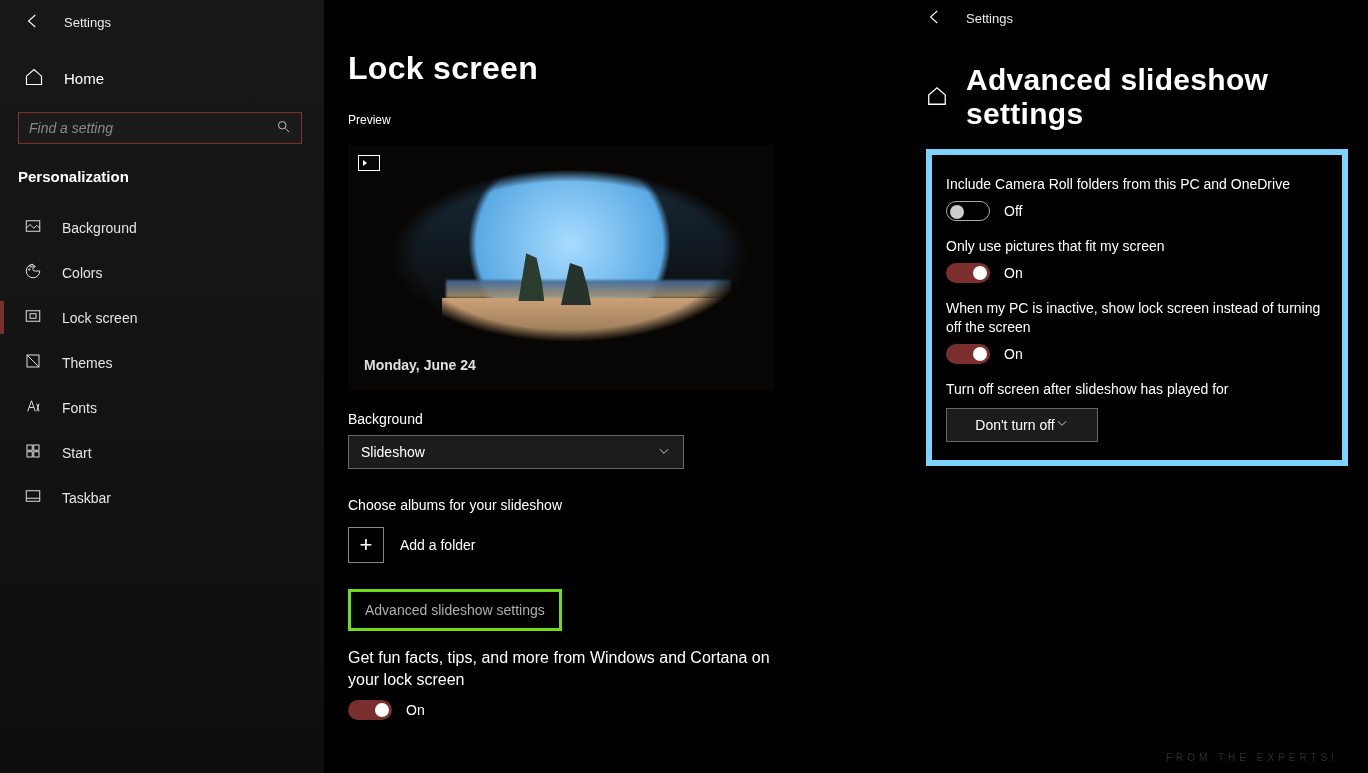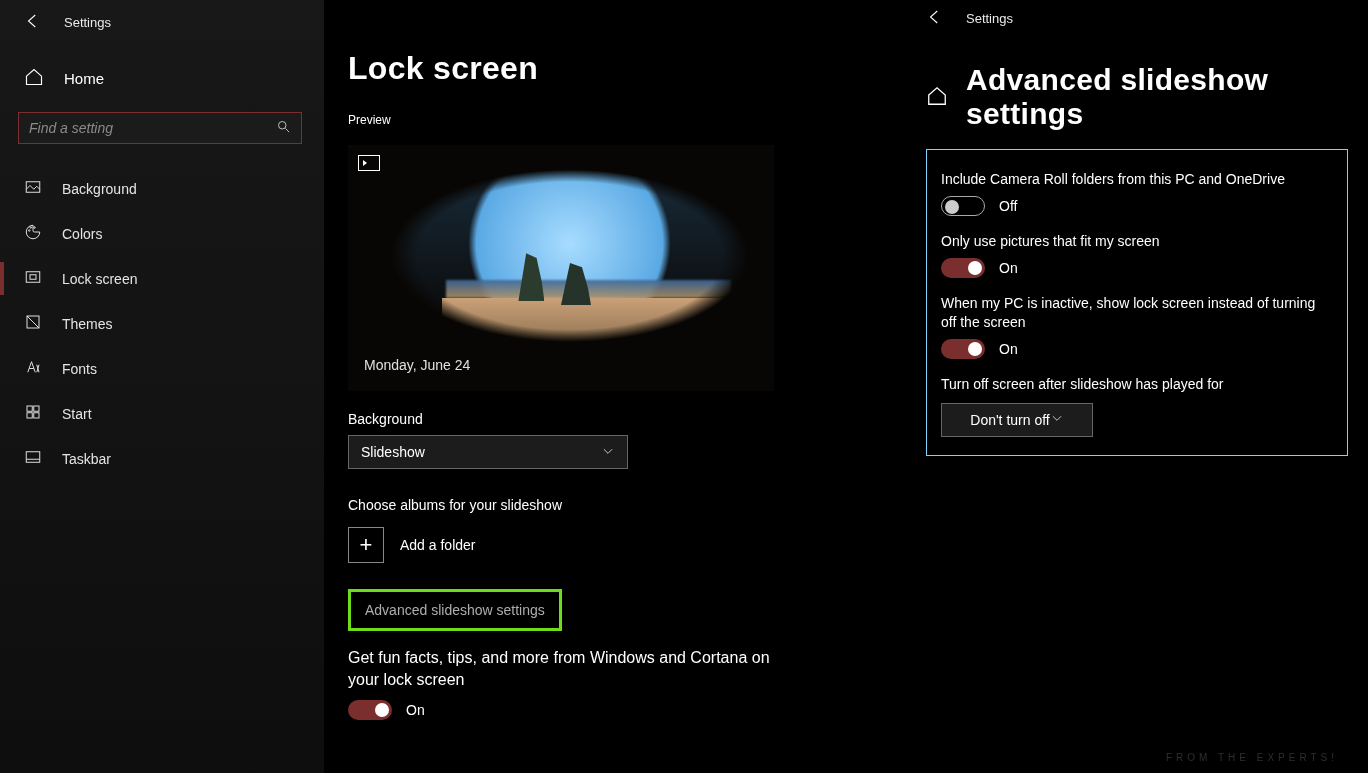--- a/index.html
+++ b/index.html
@@ -147,25 +147,25 @@
     content:""; position:absolute;
     left:4px; right:4px; top:4px; bottom:4px;
     border-left:4px solid #fff;
     border-top:3px solid transparent;
     border-bottom:3px solid transparent;
   }
   .clock{
     position:absolute; left:14px; bottom:40px;
     font-size:46px; font-weight:300; letter-spacing:1px;
   }
-  .clock-date{ position:absolute; left:16px; bottom:18px; font-size:14px; color:#e0e0e0;}
+  .clock-date{ position:absolute; left:16px; bottom:18px; font-size:14px; color:#e0e0e0;font-weight:bold;}
   .field-label{ margin-top:20px; font-size:14px; color:#fff; }
   .select-box{
     margin-top:8px;
-    width:280px;
+    width:336px;
     height:34px;
     border:1px solid #666;
     background:#1c1c1c;
     display:flex;
     align-items:center;
     justify-content:space-between;
     padding:0 12px;
     font-size:14px;
     cursor:pointer;
   }
@@ -219,21 +219,21 @@
   .right-title-row{
     display:flex;
     align-items:center;
     gap:18px;
     margin-top:34px;
   }
   .right-title-row svg{ width:22px; height:22px; stroke:#fff; fill:none; stroke-width:1.4;}
   .right-title{ font-size:30px; font-weight:600; letter-spacing:.3px;}
   .right-panel-box{
     margin-top:18px;
-    border:1px solid #7dd3fc;
+    border:6px solid #7dd3fc;
     padding:14px 14px 18px 14px;
   }
   .opt-label{ font-size:14px; margin-top:6px; line-height:1.3;}
   .right-panel-box .toggle-row{ margin-top:8px; margin-bottom:16px;align-items:center;}
   .right-panel-box .select-box{ width:152px; height:34px; border:1px solid #666;justify-content:center;}
   .watermark{
     position:absolute;
     right:30px; bottom:10px;
     font-size:10px;
     letter-spacing:4px;
@@ -267,20 +267,21 @@
       <input type="text" placeholder="Find a setting" style="">
       <span class="search-icon">
         <svg viewBox="0 0 24 24">
             <circle cx="10" cy="10" r="6"></circle>
             <path d="M15 15 L21 21"></path>
           </svg>
       </span>
     </div>
   </div>
 
+  <div class="section-title">Personalization</div>
 
   <div class="nav-list">
     <div class="nav-item">
       <span>
         <svg viewBox="0 0 24 24">
             <rect x="3" y="5" width="18" height="14"></rect>
             <path d="M3 15 L8 10 L13 15 L17 11 L21 15"></path>
           </svg>
       </span>
       <span>Background</span>

